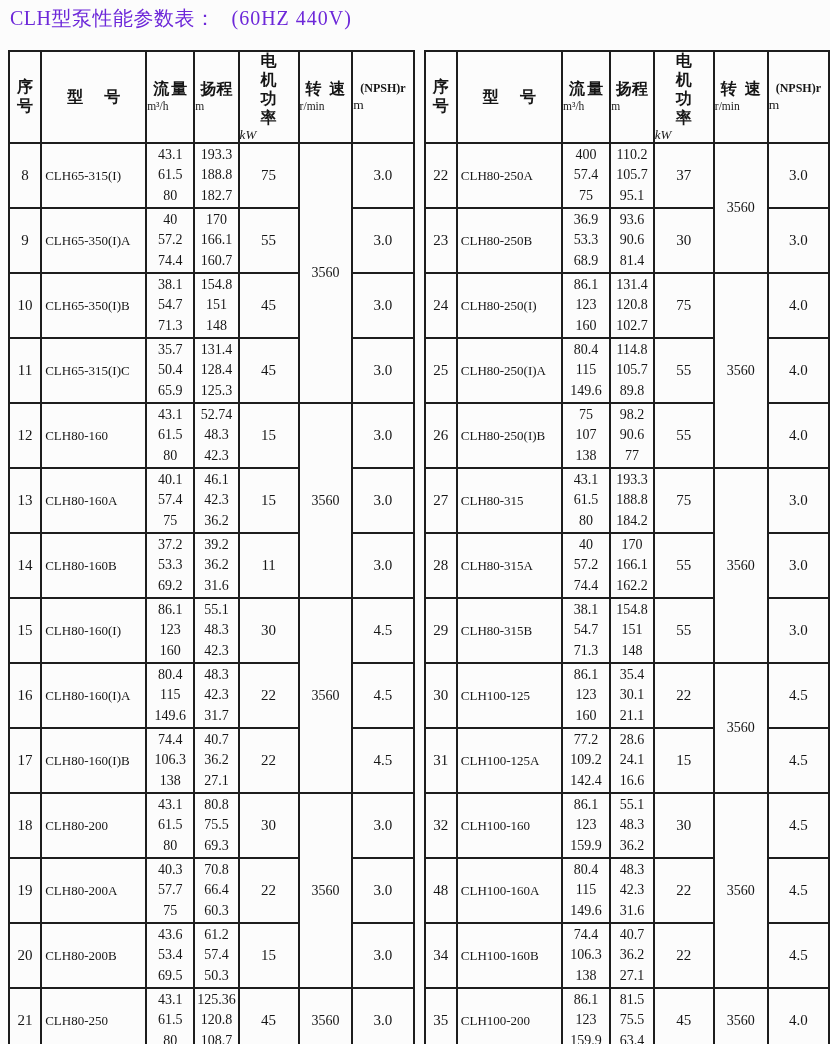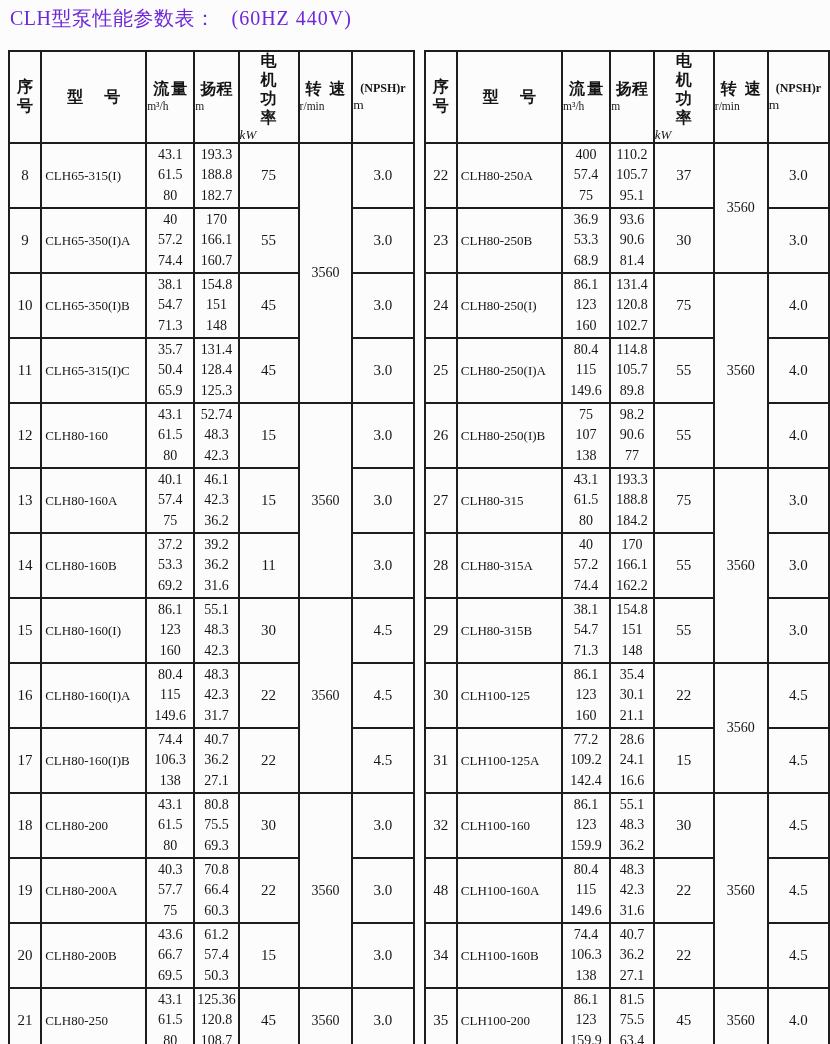--- a/index.html
+++ b/index.html
@@ -288,21 +288,21 @@
             <div>60.3</div>
           </td>
           <td class="c-power">22</td>
           <td class="c-npsh">3.0</td>
         </tr>
         <tr>
           <td class="c-idx">20</td>
           <td class="c-model">CLH80-200B</td>
           <td class="c-num3">
             <div>43.6</div>
-            <div>66.7</div>
+            <div>53.4</div>
             <div>69.5</div>
           </td>
           <td class="c-num3">
             <div>61.2</div>
             <div>57.4</div>
             <div>50.3</div>
           </td>
           <td class="c-power">15</td>
           <td class="c-npsh">3.0</td>
         </tr>

